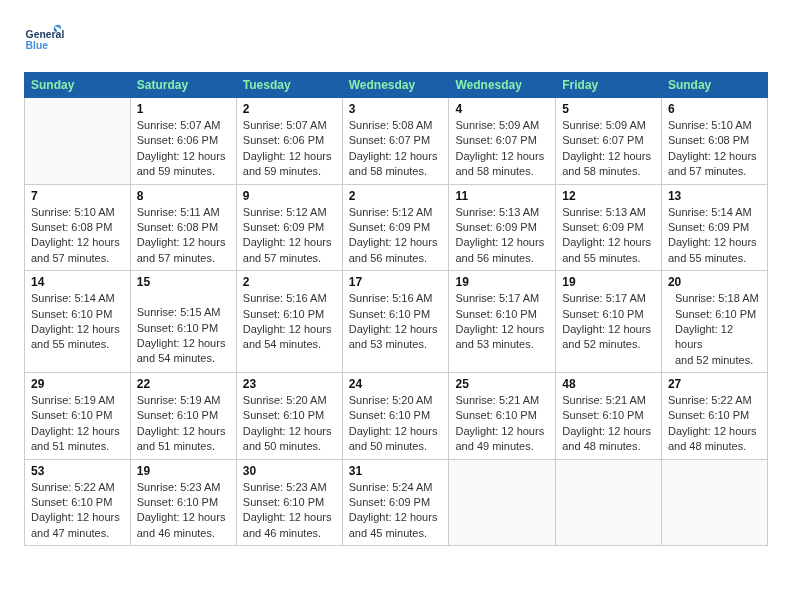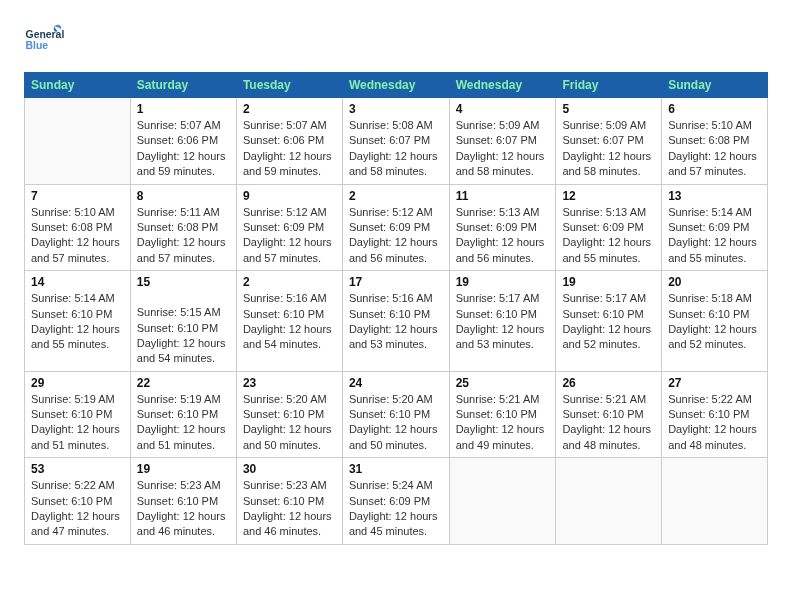--- a/index.html
+++ b/index.html
@@ -248,21 +248,21 @@
           </td>
           <td>
             <span class="day-number">19</span>
             <div class="day-info" style="white-space: pre-line;">Sunrise: 5:17 AM
 Sunset: 6:10 PM
 Daylight: 12 hours
 and 52 minutes.</div>
           </td>
           <td>
             <span class="day-number">20</span>
-            <div class="day-info" style="white-space: pre-line;">Sunrise: 5:18 AM
+            <div class="day-info" style="white-space: pre-line; margin-left: 7px;">Sunrise: 5:18 AM
 Sunset: 6:10 PM
 Daylight: 12 hours
 and 52 minutes.</div>
           </td>
         </tr>
         <tr>
           <td>
             <span class="day-number">29</span>
             <div class="day-info" style="white-space: pre-line;">Sunrise: 5:19 AM
 Sunset: 6:10 PM
@@ -291,21 +291,21 @@
 and 50 minutes.</div>
           </td>
           <td>
             <span class="day-number">25</span>
             <div class="day-info" style="white-space: pre-line;">Sunrise: 5:21 AM
 Sunset: 6:10 PM
 Daylight: 12 hours
 and 49 minutes.</div>
           </td>
           <td>
-            <span class="day-number">26</span>
+            <span class="day-number">48</span>
             <div class="day-info" style="white-space: pre-line;">Sunrise: 5:21 AM
 Sunset: 6:10 PM
 Daylight: 12 hours
 and 48 minutes.</div>
           </td>
           <td>
             <span class="day-number">27</span>
             <div class="day-info" style="white-space: pre-line;">Sunrise: 5:22 AM
 Sunset: 6:10 PM
 Daylight: 12 hours

